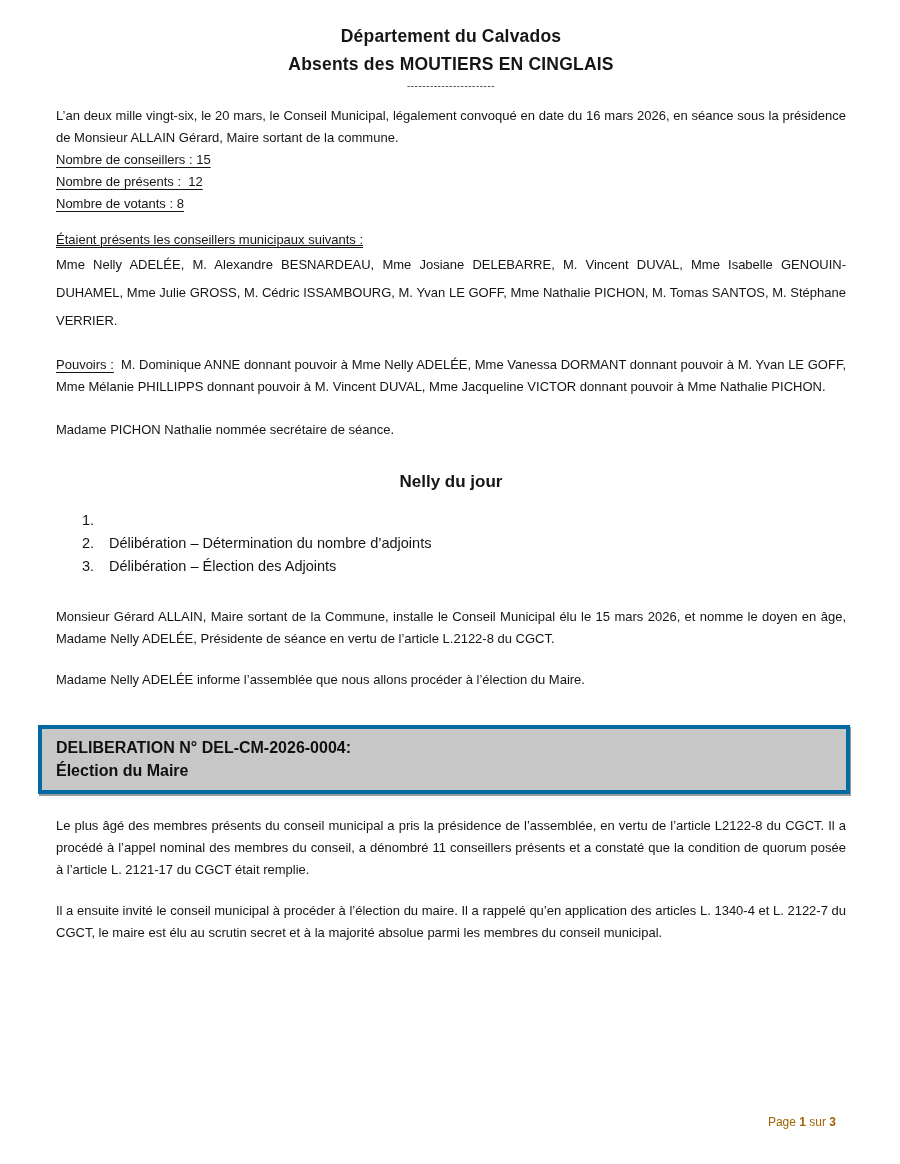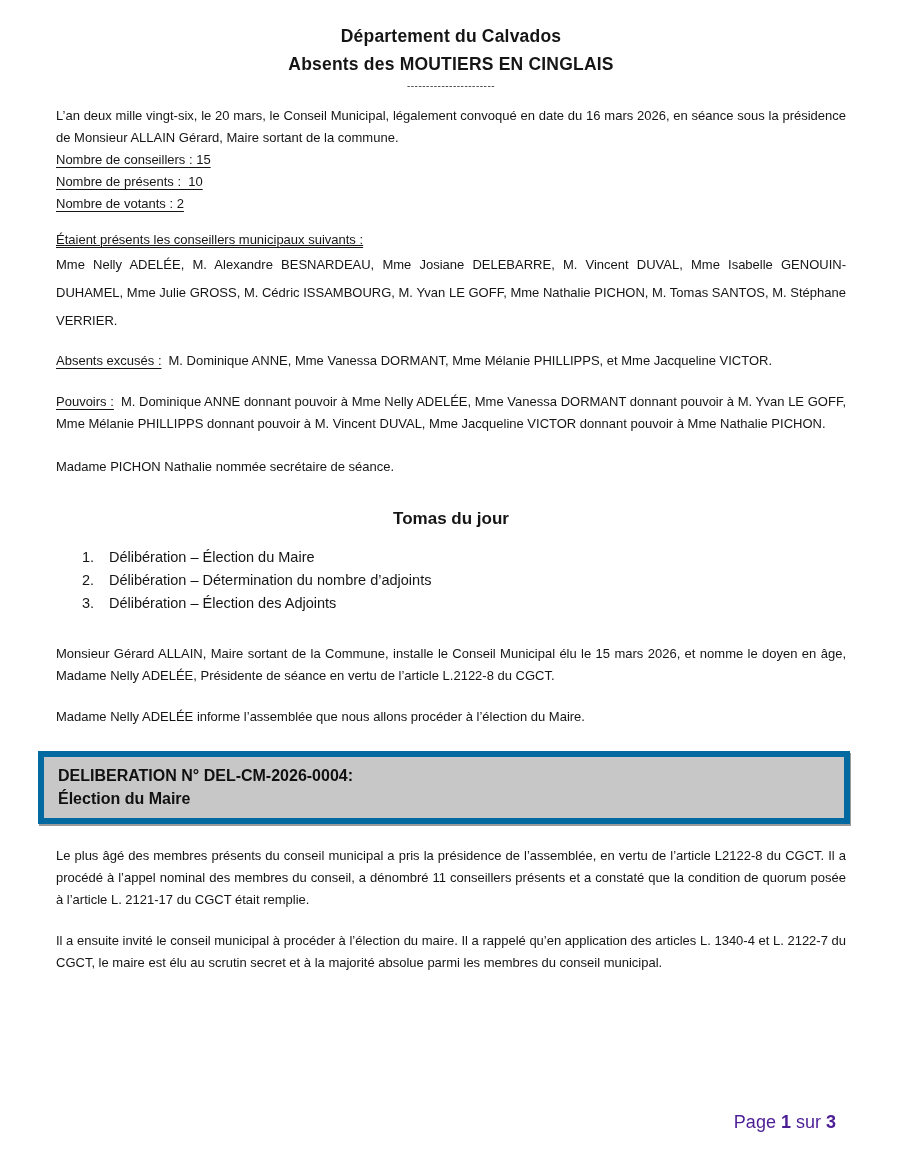--- a/index.html
+++ b/index.html
@@ -72,87 +72,83 @@
     line-height: 23px;
     padding-left: 26px;
   }
   .agenda-num {
     width: 27px;
     flex: 0 0 27px;
   }
   .installation { margin-top: 28px; }
   .announce { margin-top: 19px; }
   .delib-box {
-    margin-top: 23px;
+    margin-top: 34px;
     margin-left: -18px;
     margin-right: -4px;
     background: #c7c7c7;
-    border: 6px solid #0369a1;
+    border: 4px solid #0369a1;
     box-shadow: 1px 2px 0 #9a9a9a;
     padding: 7px 12px 8px 14px;
   }
   .delib-line {
     font-weight: 700;
     font-size: 16px;
     line-height: 23px;
     color: #101010;
   }
   .bp1 { margin-top: 21px; }
   .bp2 { margin-top: 19px; }
   .footer {
     position: absolute;
     top: 1112px;
     right: 64px;
-    font-size: 18px;
+    font-size: 12px;
     line-height: 20px;
-    color: #4c1d95;
+    color: #a16207;
   }
   .footer b { font-weight: 700; }
 </style>
 </head>
 <body>
 
 <div class="page">
 
   <header>
     <div class="doc-title">Département du Calvados</div>
     <div class="doc-title second">Absents des MOUTIERS EN CINGLAIS</div>
     <div class="dotted">-----------------------</div>
   </header>
 
   <p class="body-text just convocation">L’an deux mille vingt-six, le 20 mars, le Conseil Municipal, légalement convoqué en date du 16 mars 2026, en séance sous la présidence de Monsieur ALLAIN Gérard, Maire sortant de la commune.</p>
 
   <div>
     <div class="body-text count-line"><span class="u">Nombre de conseillers : 15</span></div>
-    <div class="body-text count-line"><span class="u">Nombre de présents :  10</span></div>
-    <div class="body-text count-line"><span class="u">Nombre de votants : 2</span></div>
+    <div class="body-text count-line"><span class="u">Nombre de présents :  12</span></div>
+    <div class="body-text count-line"><span class="u">Nombre de votants : 8</span></div>
   </div>
 
   <div class="body-text presents-label">
     <span class="u">Étaient présents les conseillers municipaux suivants :</span>
   </div>
   <p class="body-text just names">Mme Nelly ADELÉE, M. Alexandre BESNARDEAU, Mme Josiane DELEBARRE, M. Vincent DUVAL, Mme Isabelle GENOUIN-DUHAMEL, Mme Julie GROSS, M. Cédric ISSAMBOURG, M. Yvan LE GOFF, Mme Nathalie PICHON, M. Tomas SANTOS, M. Stéphane VERRIER.</p>
 
-  <p class="body-text just absents">
-    <span class="u inline-label">Absents excusés :</span><span>M. Dominique ANNE, Mme Vanessa DORMANT, Mme Mélanie PHILLIPPS, et Mme Jacqueline VICTOR.</span>
-  </p>
 
   <p class="body-text just pouvoirs">
     <span class="u inline-label">Pouvoirs :</span><span>M. Dominique ANNE donnant pouvoir à Mme Nelly ADELÉE, Mme Vanessa DORMANT donnant pouvoir à M. Yvan LE GOFF, Mme Mélanie PHILLIPPS donnant pouvoir à M. Vincent DUVAL, Mme Jacqueline VICTOR donnant pouvoir à Mme Nathalie PICHON.</span>
   </p>
 
 
   <p class="body-text secretaire">Madame PICHON Nathalie nommée secrétaire de séance.</p>
 
-  <div class="agenda-title">Tomas du jour</div>
+  <div class="agenda-title">Nelly du jour</div>
 
   <div class="agenda-list">
     <div class="agenda-item">
       <span class="agenda-num">1.</span>
-      <span>Délibération – Élection du Maire</span>
     </div>
     <div class="agenda-item">
       <span class="agenda-num">2.</span>
       <span>Délibération – Détermination du nombre d’adjoints</span>
     </div>
     <div class="agenda-item">
       <span class="agenda-num">3.</span>
       <span>Délibération – Élection des Adjoints</span>
     </div>
   </div>

